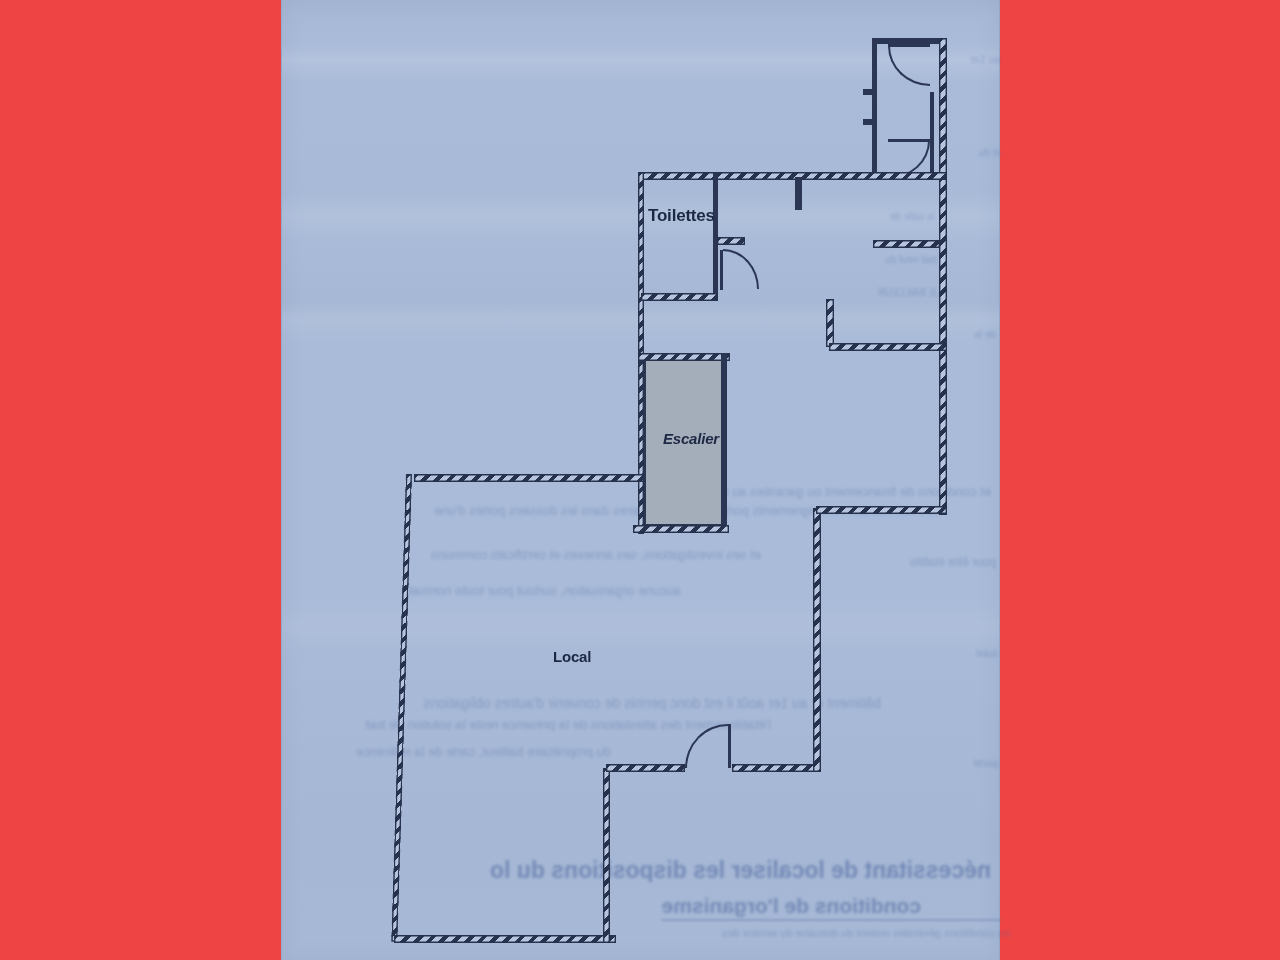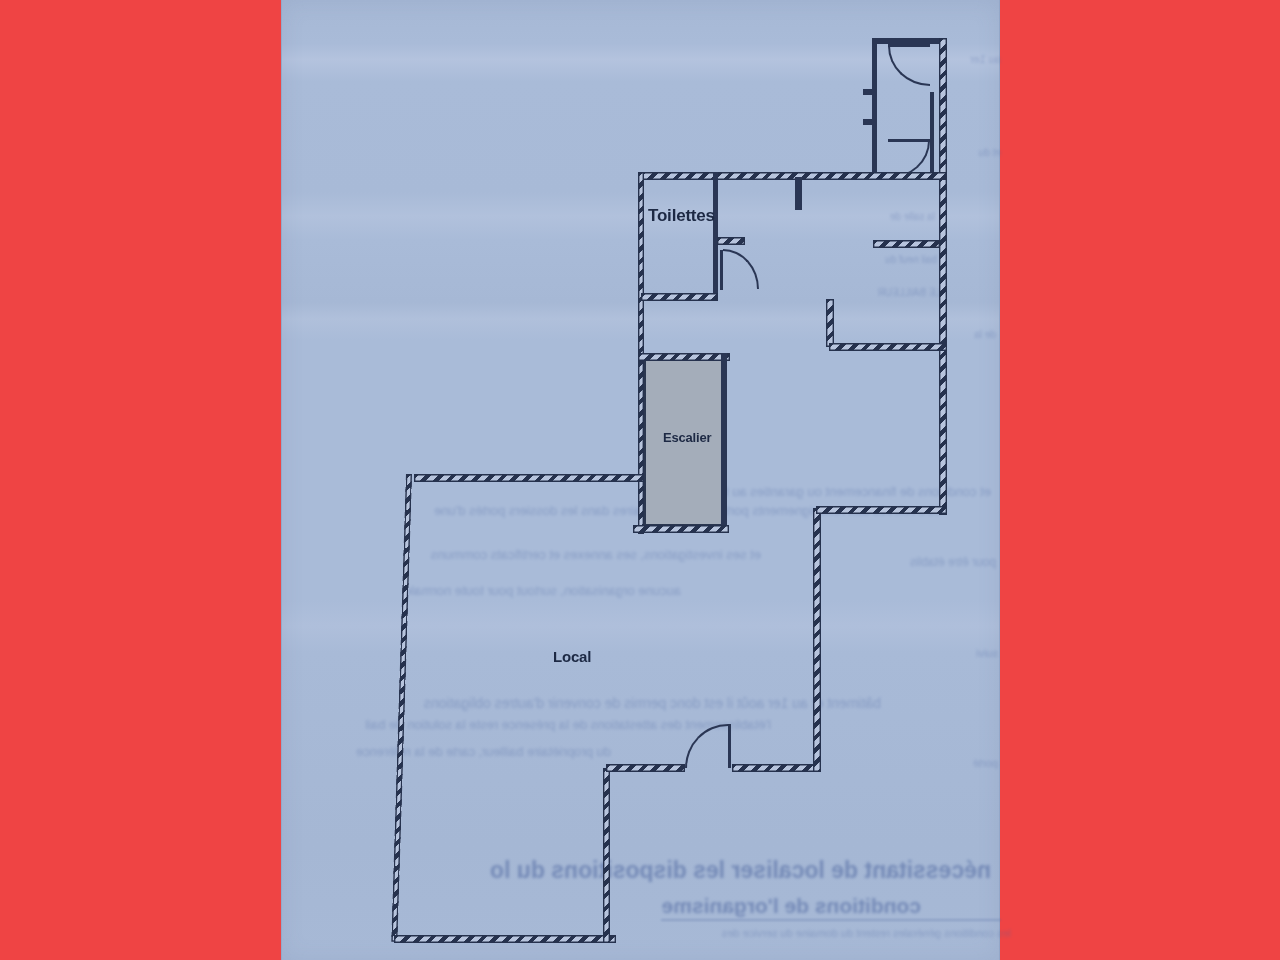--- a/index.html
+++ b/index.html
@@ -99,18 +99,18 @@
       <div class="wh" style="left:321px;top:768px;width:7px;height:175px;"></div>
       <div class="wh" style="left:324px;top:764px;width:79px;height:8px;"></div>
       <div class="wh" style="left:450px;top:764px;width:88px;height:8px;"></div>
       <div class="wh" style="left:531px;top:508px;width:8px;height:264px;"></div>
       <div class="wh" style="left:534px;top:506px;width:131px;height:8px;"></div>
 
       <div class="ws" style="left:446px;top:724px;width:3px;height:44px;"></div>
       <div class="arc" style="left:403px;top:724px;width:43px;height:44px;border-left:2px solid #2a3654;border-top:2px solid #2a3654;border-top-left-radius:100% 100%;"></div>
 
       <div class="label" style="left:366px;top:206px;font-size:17px;">Toilettes</div>
-      <div class="label" style="left:381px;top:430px;font-size:13px;">Escalier</div>
+      <div class="label" style="left:381px;top:430px;font-size:15px;font-style:italic;">Escalier</div>
       <div class="label" style="left:271px;top:648px;font-size:15px;">Local</div>
 
     </div>
   </div>
 </div>
 
 </body></html>

